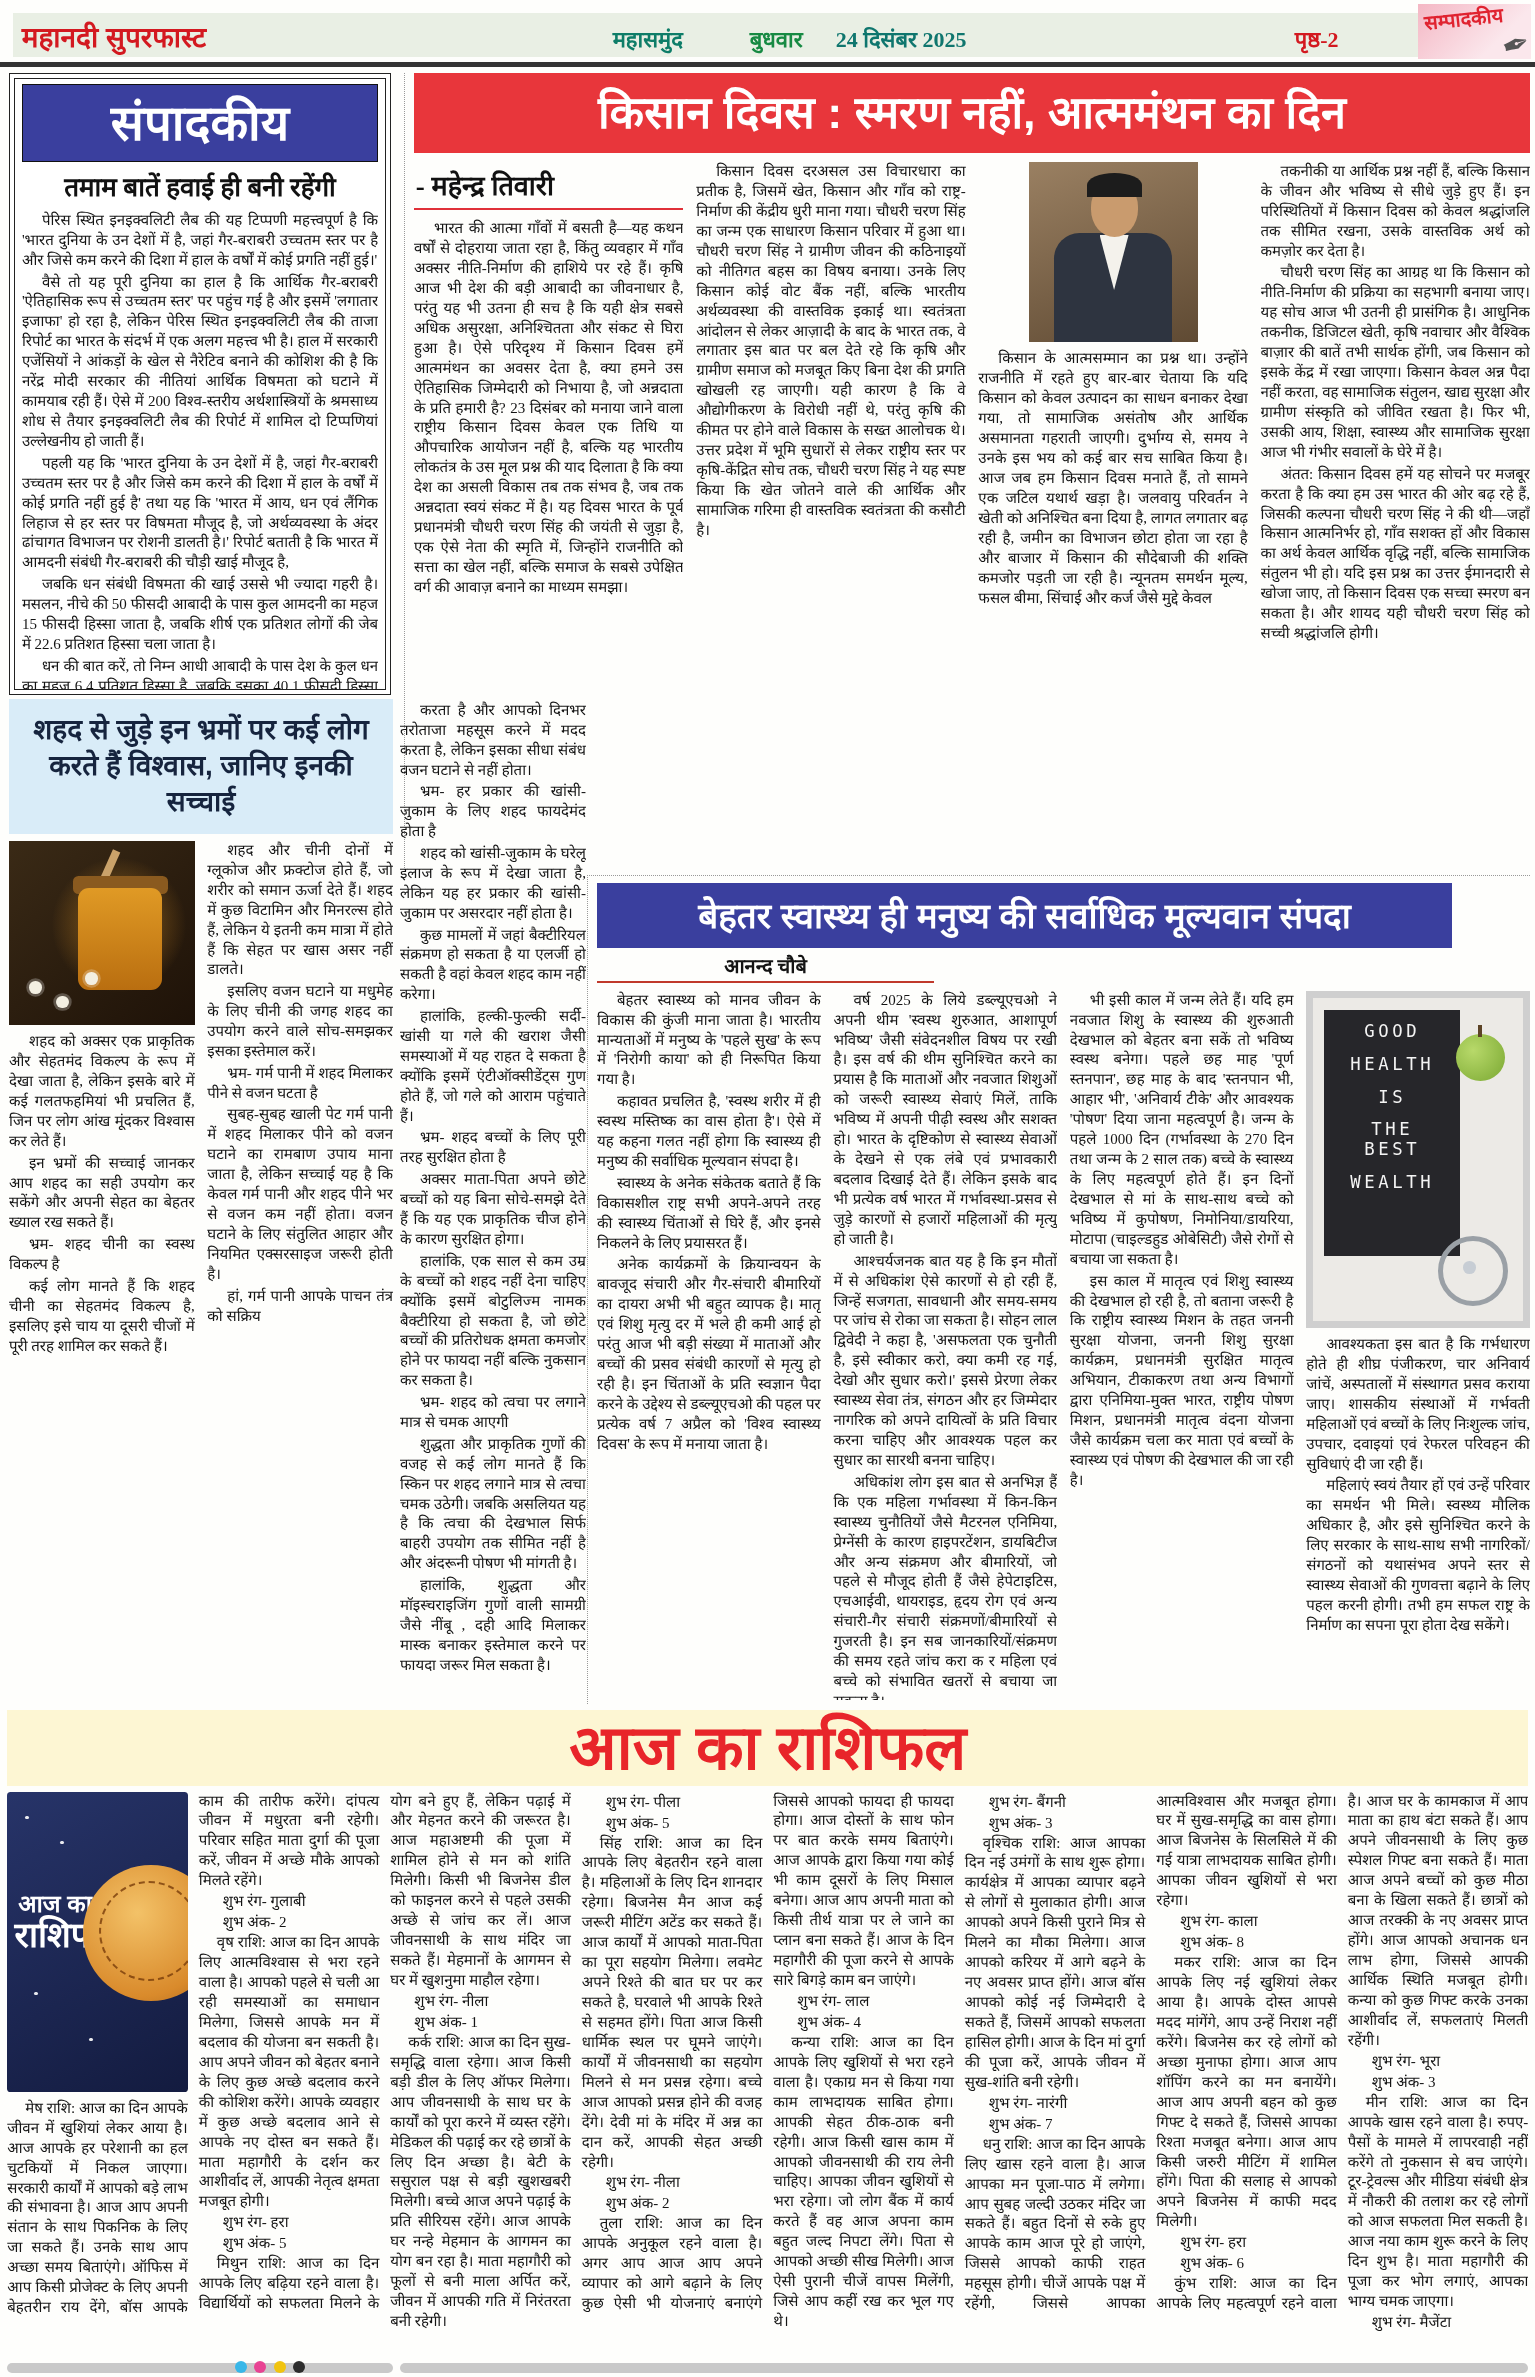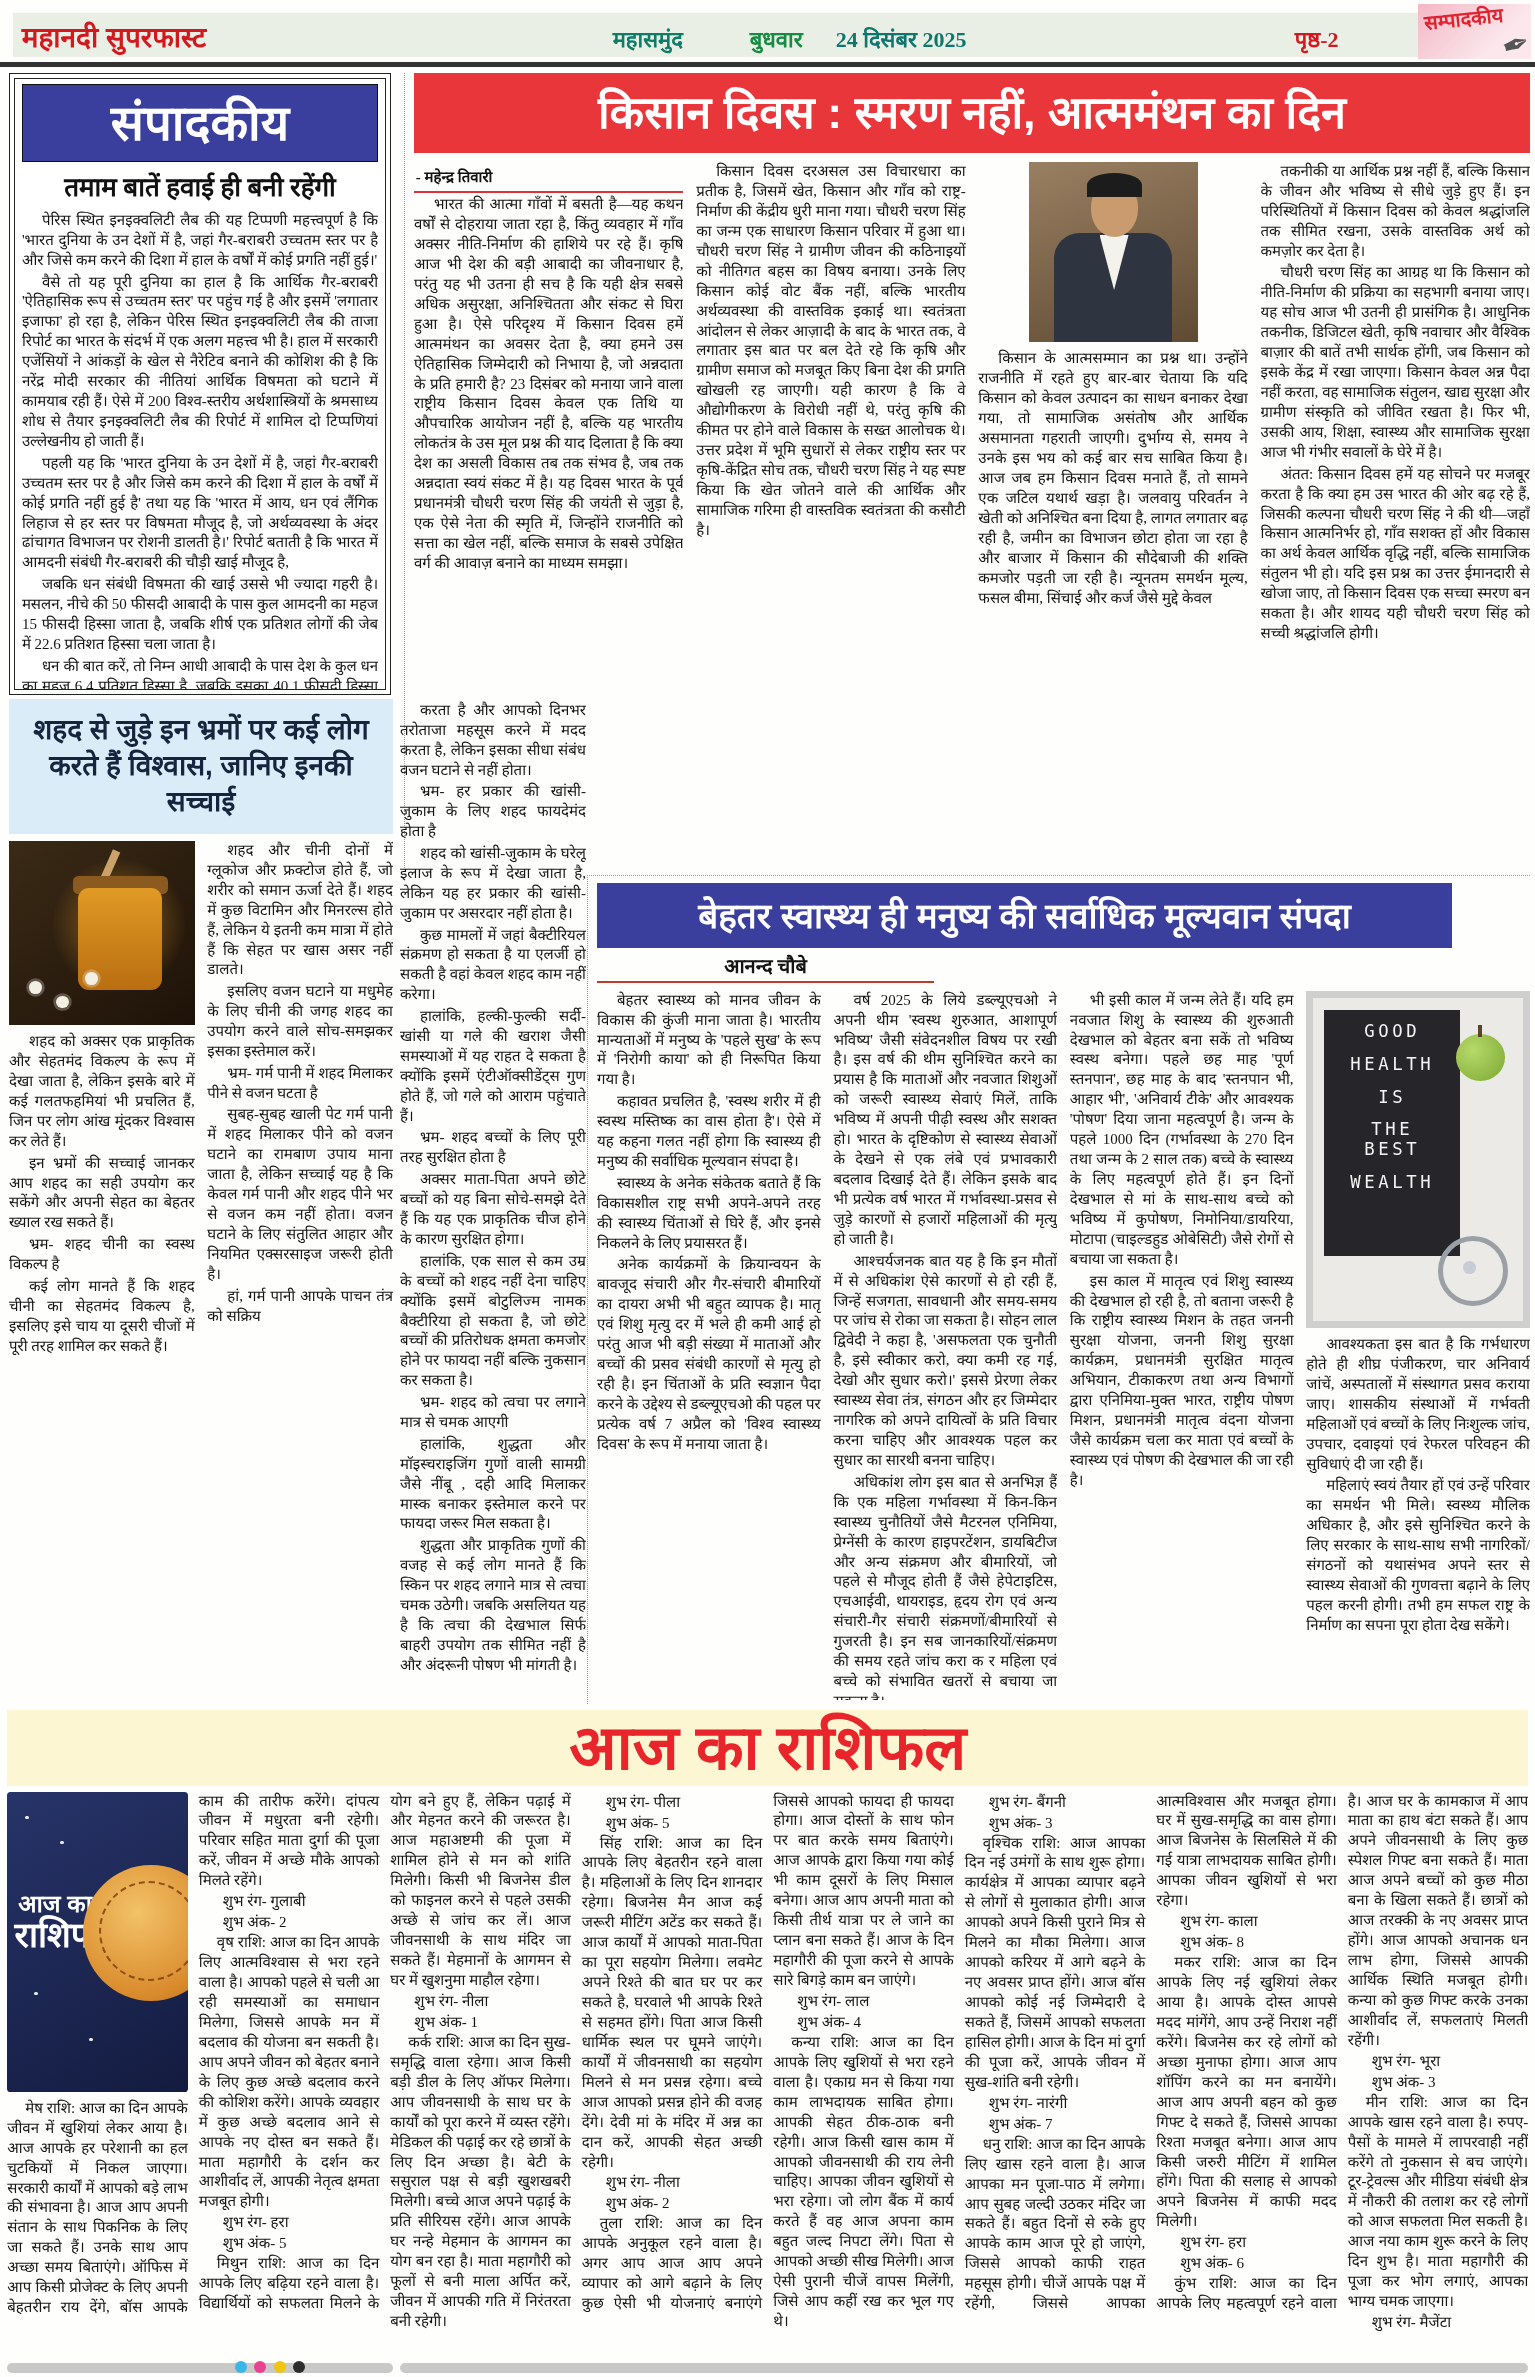--- a/index.html
+++ b/index.html
@@ -29,21 +29,21 @@
   .ed-titlebar{background:#3a3f9e;border:0.9px solid #111;color:#fff;text-align:center;
         font-family:"Liberation Sans",sans-serif;font-weight:bold;font-size:49px;line-height:76px;height:76px;}
   .ed-subtitle{text-align:center;font-weight:bold;font-size:26px;margin:5.5px 0 7.3px 0;color:#111;}
   
   .kisan{position:absolute;left:404px;top:73px;width:1126px;height:799px;border-left:1.8px dotted #999;
         padding-left:9px;box-sizing:border-box;}
   .kisan-title{background:#e8363b;color:#fff;text-align:center;font-family:"Liberation Sans",sans-serif;
         font-weight:bold;font-size:45px;line-height:80px;height:80px;margin-bottom:9px;}
   .kisan-cols{display:flex;gap:12.7px;height:699px;}
   .kisan-col{flex:1;overflow:hidden;}
-  .byline{font-weight:bold;font-size:15px;color:#111;padding:3.6px 0 5.5px 1.8px;border-bottom:2.7px solid #e03038;margin-bottom:2px;}
+  .byline{font-weight:bold;font-size:27px;color:#111;padding:3.6px 0 5.5px 1.8px;border-bottom:2.7px solid #e03038;margin-bottom:9px;}
   .portrait{width:169px;height:180px;margin:0 auto 7.3px auto;position:relative;overflow:hidden;
         background:linear-gradient(160deg,#9a8062,#5f4a33);}
   .p-head{position:absolute;left:62px;top:20px;width:47px;height:55px;border-radius:45% 45% 50% 50%;background:#c99b6e;}
   .p-hair{position:absolute;left:58px;top:11px;width:55px;height:24px;border-radius:50% 50% 0 0;background:#1c1c1c;}
   .p-jacket{position:absolute;left:25.5px;top:71px;width:118px;height:109px;border-radius:25.5px 25.5px 0 0;background:#2e3440;}
   .p-shirt{position:absolute;left:71px;top:73px;width:29px;height:55px;background:#f4f2ec;clip-path:polygon(0 0,100% 0,50% 100%);}
   
   .honey{position:absolute;left:9px;top:699px;width:577px;height:1004px;}
   .honey-left{position:absolute;left:0;top:0;width:384px;}
   .honey-headline{background:#d9ecf8;color:#16243e;text-align:center;font-weight:bold;
@@ -206,22 +206,22 @@
 
     <p>करता है और आपको दिनभर तरोताजा महसूस करने में मदद करता है, लेकिन इसका सीधा संबंध वजन घटाने से नहीं होता।</p>
         <p>भ्रम- हर प्रकार की खांसी-जुकाम के लिए शहद फायदेमंद होता है</p>
         <p>शहद को खांसी-जुकाम के घरेलू इलाज के रूप में देखा जाता है, लेकिन यह हर प्रकार की खांसी-जुकाम पर असरदार नहीं होता है।</p>
         <p>कुछ मामलों में जहां बैक्टीरियल संक्रमण हो सकता है या एलर्जी हो सकती है वहां केवल शहद काम नहीं करेगा।</p>
         <p>हालांकि, हल्की-फुल्की सर्दी-खांसी या गले की खराश जैसी समस्याओं में यह राहत दे सकता है क्योंकि इसमें एंटीऑक्सीडेंट्स गुण होते हैं, जो गले को आराम पहुंचाते हैं।</p>
         <p>भ्रम- शहद बच्चों के लिए पूरी तरह सुरक्षित होता है</p>
         <p>अक्सर माता-पिता अपने छोटे बच्चों को यह बिना सोचे-समझे देते हैं कि यह एक प्राकृतिक चीज होने के कारण सुरक्षित होगा।</p>
         <p>हालांकि, एक साल से कम उम्र के बच्चों को शहद नहीं देना चाहिए क्योंकि इसमें बोटुलिज्म नामक बैक्टीरिया हो सकता है, जो छोटे बच्चों की प्रतिरोधक क्षमता कमजोर होने पर फायदा नहीं बल्कि नुकसान कर सकता है।</p>
         <p>भ्रम- शहद को त्वचा पर लगाने मात्र से चमक आएगी</p>
+        <p>शुद्धता और प्राकृतिक गुणों की वजह से कई लोग मानते हैं कि स्किन पर शहद लगाने मात्र से त्वचा चमक उठेगी। जबकि असलियत यह है कि त्वचा की देखभाल सिर्फ बाहरी उपयोग तक सीमित नहीं है और अंदरूनी पोषण भी मांगती है।</p>
         <p>हालांकि, शुद्धता और मॉइस्चराइजिंग गुणों वाली सामग्री जैसे नींबू , दही आदि मिलाकर मास्क बनाकर इस्तेमाल करने पर फायदा जरूर मिल सकता है।</p>
-        <p>शुद्धता और प्राकृतिक गुणों की वजह से कई लोग मानते हैं कि स्किन पर शहद लगाने मात्र से त्वचा चमक उठेगी। जबकि असलियत यह है कि त्वचा की देखभाल सिर्फ बाहरी उपयोग तक सीमित नहीं है और अंदरूनी पोषण भी मांगती है।</p>
       </div>
   </div>
 
   <div class="health">
     <div class="health-title">बेहतर स्वास्थ्य ही मनुष्य की सर्वाधिक मूल्यवान संपदा</div>
     <div class="health-byline">आनन्द चौबे</div>
     <div class="health-rule"></div>
     <div class="health-cols">
       <div class="health-col bodytext">
 

